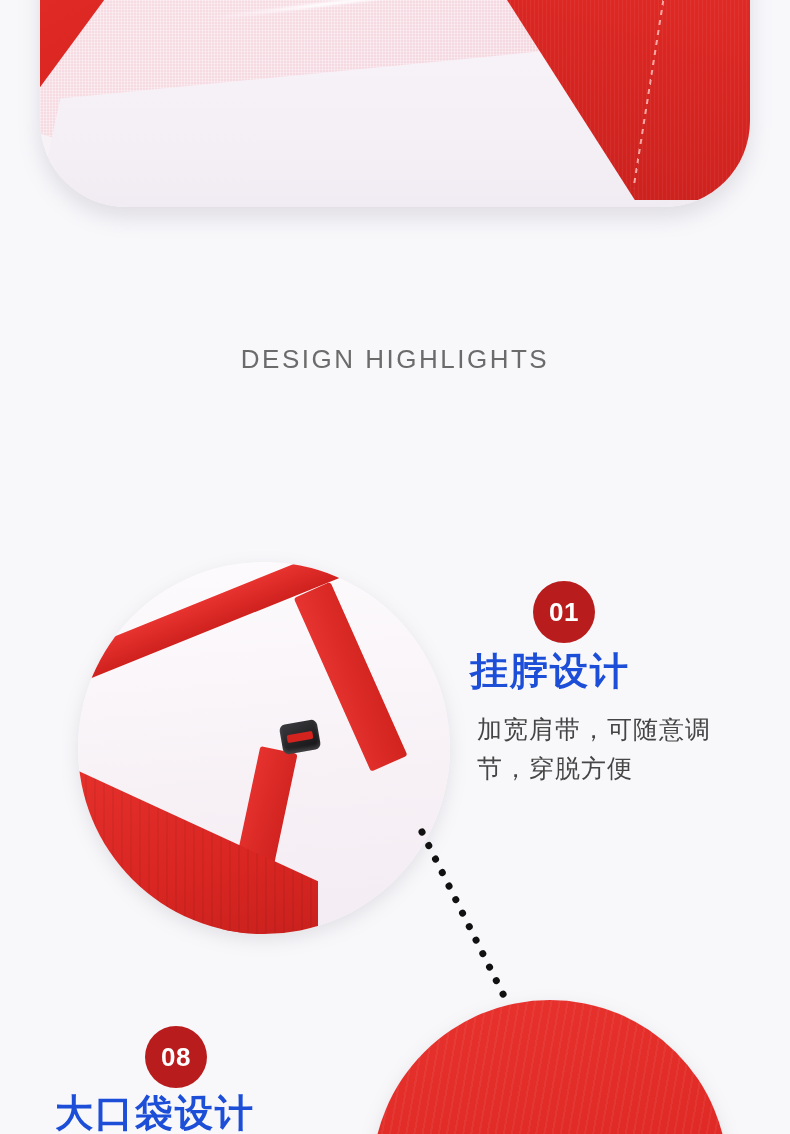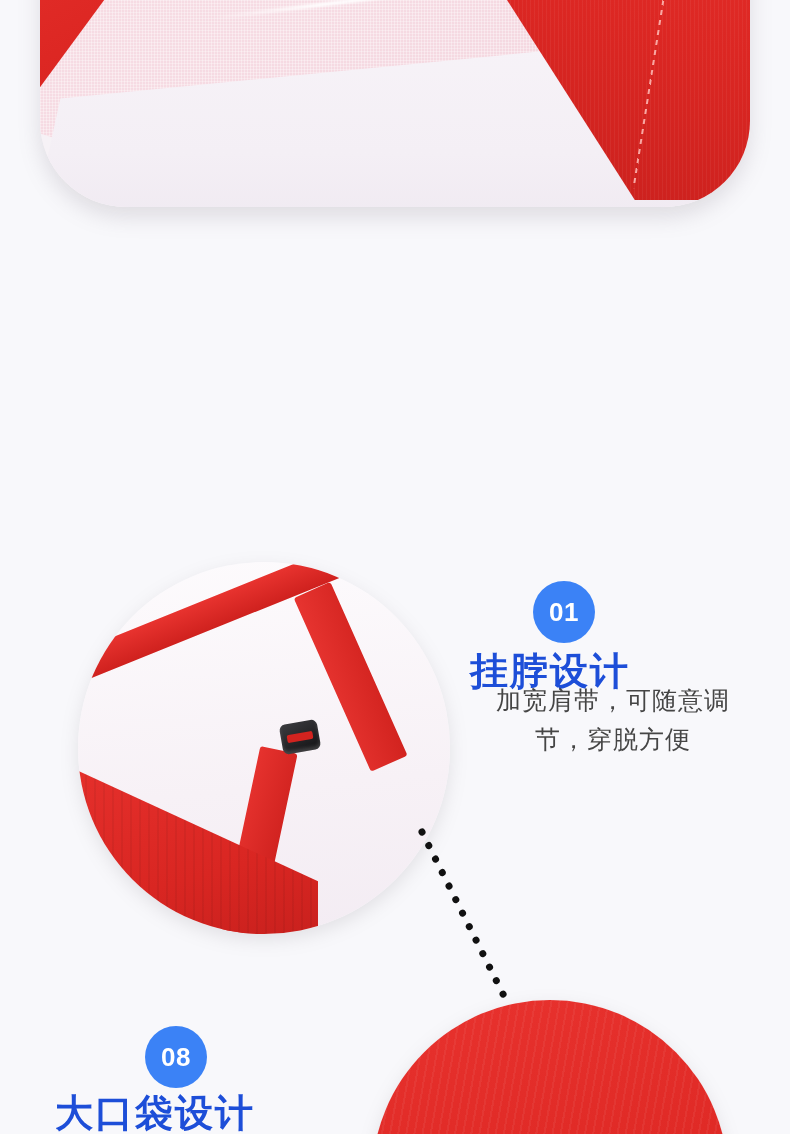--- a/index.html
+++ b/index.html
@@ -214,21 +214,21 @@
     left: 6px; top: 11px;
     width: 26px; height: 8px;
     background: #d2231f;
     border-radius: 2px;
   }
 
   .badge {
     position: absolute;
     width: 62px; height: 62px;
     border-radius: 50%;
-    background: #3b82f6;
+    background: #b91c1c;
     color: #ffffff;
     font-size: 26px;
     font-weight: bold;
     letter-spacing: 0.5px;
     display: flex;
     align-items: center;
     justify-content: center;
     line-height: 1;
   }
   #badge-01 { left: 533px; top: 581px; }
@@ -247,21 +247,21 @@
   #heading-02 { left: 55px; top: 1092px; }
 
   .feature-desc {
     position: absolute;
     font-size: 25px;
     color: #454545;
     line-height: 1.55;
     letter-spacing: 1px;
     width: 272px;
   }
-  #desc-01 { left: 477px; top: 681px; text-align: center; }
+  #desc-01 { left: 477px; top: 710px; }
 
   
   .dotline {
     position: absolute;
     left: 418px;
     top: 828px;
     width: 100px;
     height: 180px;
   }
 
@@ -285,20 +285,21 @@
     <div class="hero-white"></div>
     <div class="hero-red-l"></div>
     <div class="hero-red-c"></div>
     <div class="hero-red-r"></div>
     <div class="hero-stitch"></div>
     <div class="hero-fold"></div>
   </div>
 </div>
 
 <div class="title-block">
+  <div class="title-en">DESIGN HIGHLIGHTS</div>
 </div>
 
 <div class="circle-photo" id="photo-01">
   <div class="strap-a"></div>
   <div class="strap-b"></div>
   <div class="strap-c"></div>
   <div class="bodice">
     <div class="bodice-hem"></div>
   </div>
   <div class="buckle"></div>

